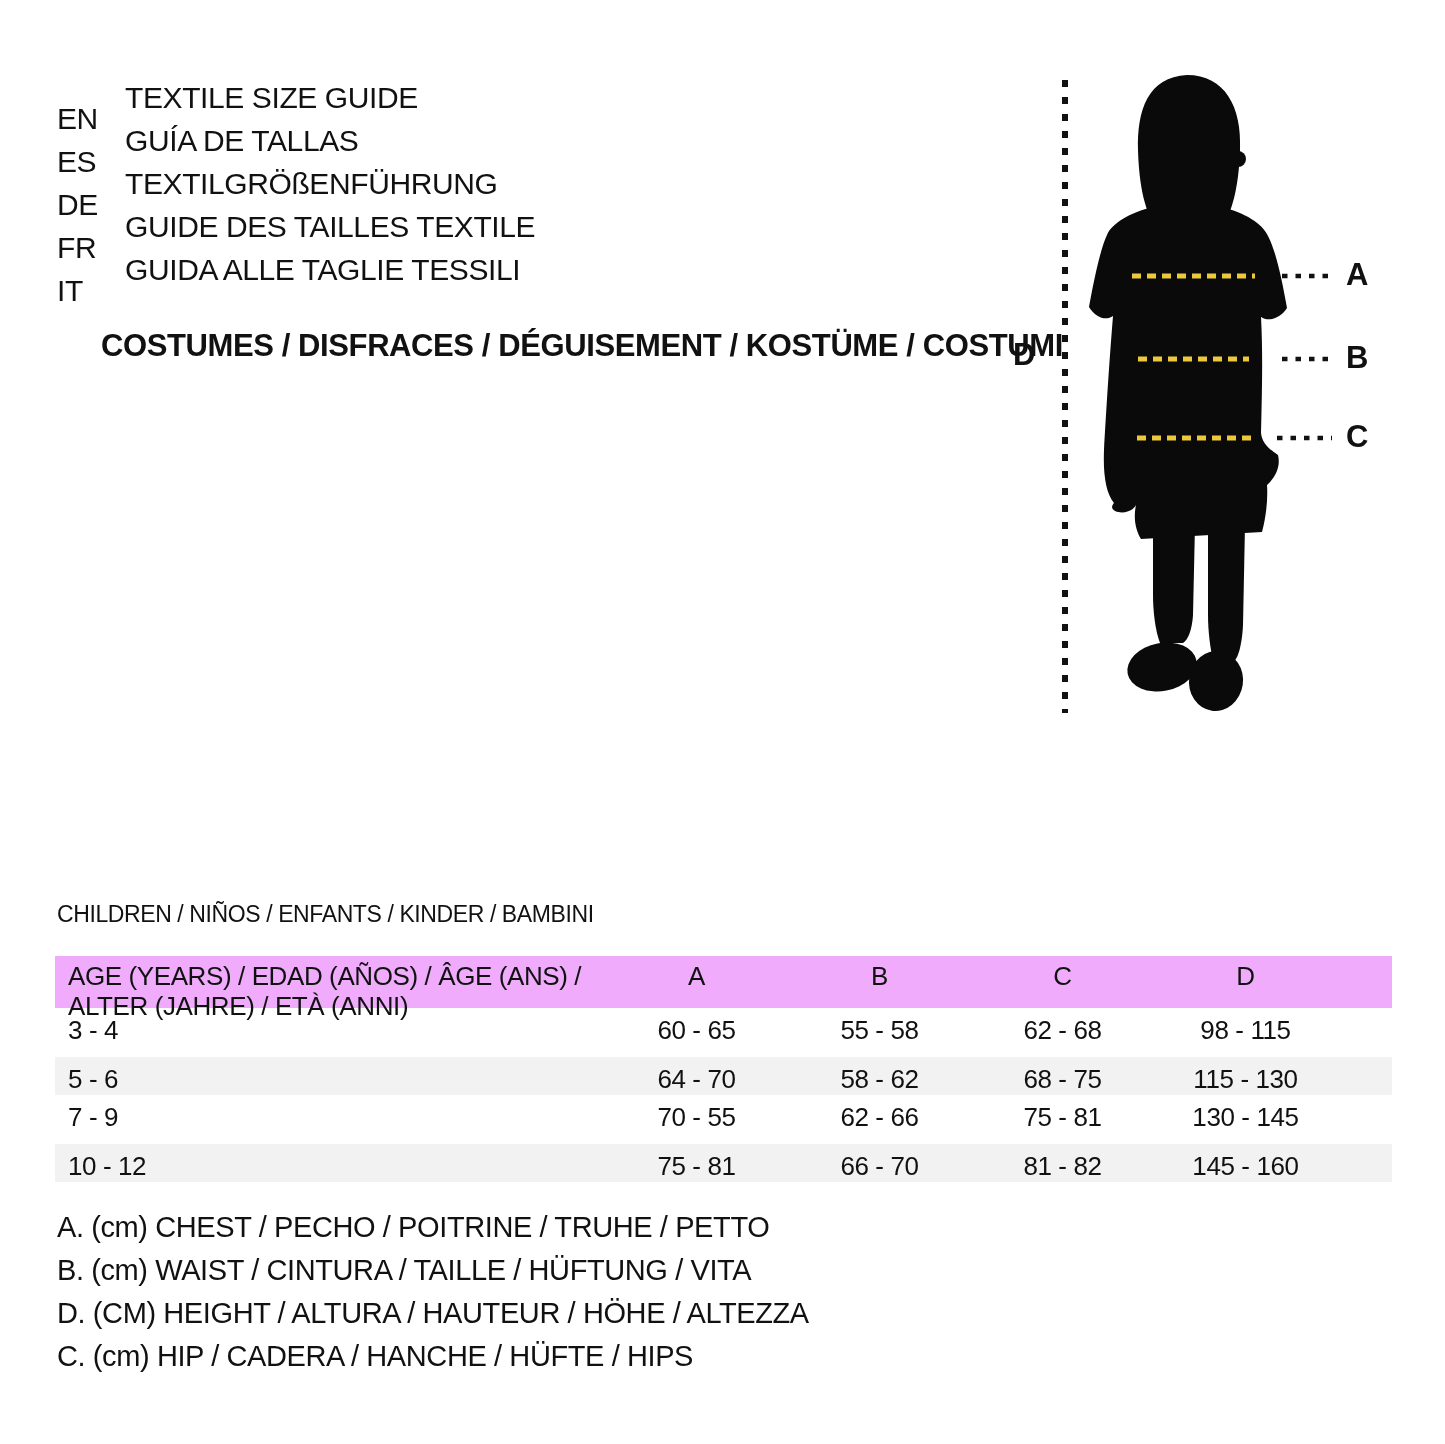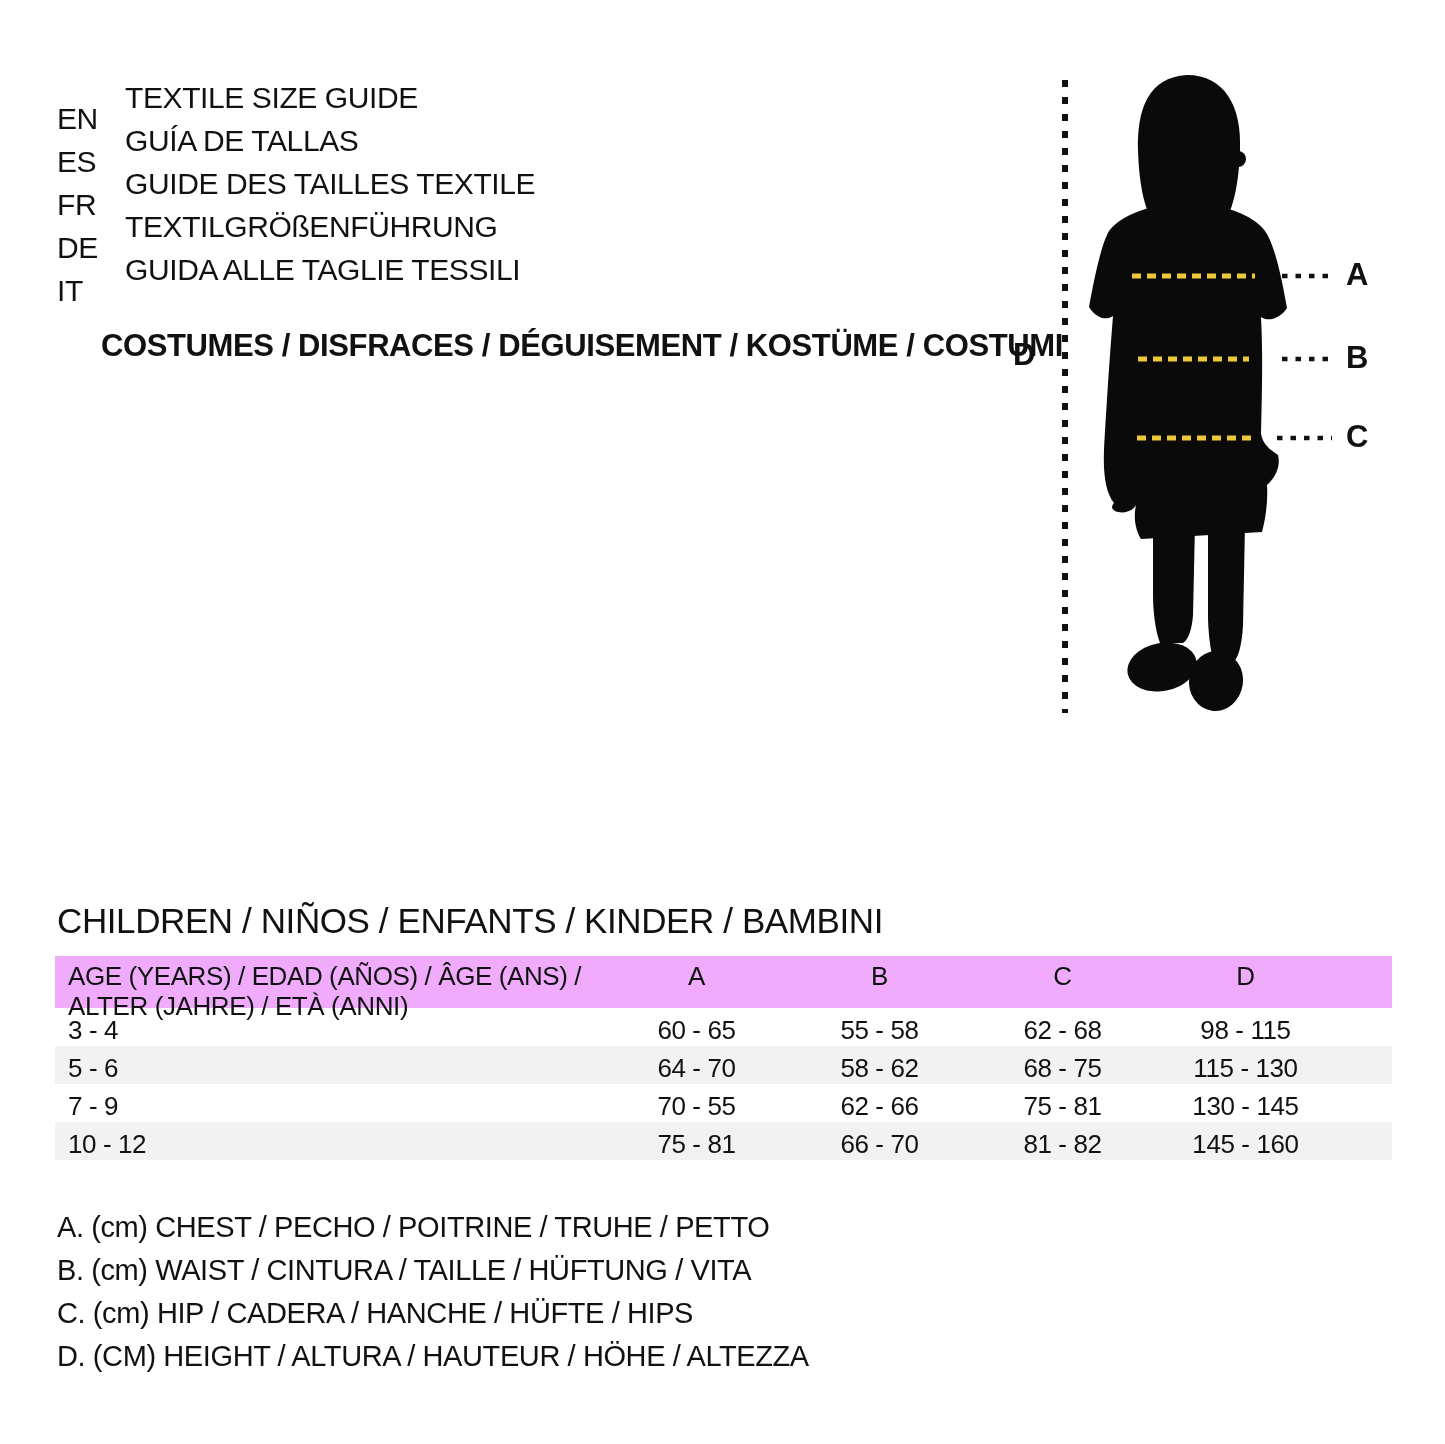--- a/index.html
+++ b/index.html
@@ -28,35 +28,35 @@
   .measure-label{
     position:absolute;font-size:31px;font-weight:bold;color:#111;
   }
   .label-a{left:1346px;top:257px;}
   .label-b{left:1346px;top:340px;}
   .label-c{left:1346px;top:419px;}
   .label-d{left:1013px;top:337px;}
   
   .section-title{
     position:absolute;left:57px;top:901px;
-    font-size:35px;white-space:nowrap;
+    font-size:23px;white-space:nowrap;
   }
   .size-table{
     position:absolute;left:55px;top:956px;width:1337px;
     font-size:26px;
   }
   .t-header{
     background:#f0abfc;display:flex;height:52px;
   }
   .t-agehead{
     flex:0 0 550px;padding:5px 0 0 13px;line-height:30px;box-sizing:border-box;
   }
   .t-col{flex:0 0 183px;text-align:center;padding-top:5px;box-sizing:border-box;}
   .t-row{display:flex;height:38px;align-items:flex-end;}
-  .t-row.striped{background:#f2f2f2;}
+  .t-row.striped{background:#f2f2f2;margin-top:11px;}
   .t-age{flex:0 0 550px;padding-left:13px;box-sizing:border-box;}
   .t-cell{flex:0 0 183px;text-align:center;}
   
   .legend{position:absolute;left:57px;top:1206px;}
   .legend-line{height:43px;display:flex;align-items:center;font-size:29px;white-space:nowrap;}
 </style>
 </head>
 <body>
 
 <div class="canvas">
@@ -64,26 +64,26 @@
   <div class="lang-block">
     <div class="lang-row">
       <span class="lang-code">EN</span>
       <span class="lang-title">TEXTILE SIZE GUIDE</span>
     </div>
     <div class="lang-row">
       <span class="lang-code">ES</span>
       <span class="lang-title">GUÍA DE TALLAS</span>
     </div>
     <div class="lang-row">
+      <span class="lang-code">DE</span>
+      <span class="lang-title">TEXTILGRÖßENFÜHRUNG</span>
+    </div>
+    <div class="lang-row">
       <span class="lang-code">FR</span>
       <span class="lang-title">GUIDE DES TAILLES TEXTILE</span>
-    </div>
-    <div class="lang-row">
-      <span class="lang-code">DE</span>
-      <span class="lang-title">TEXTILGRÖßENFÜHRUNG</span>
     </div>
     <div class="lang-row">
       <span class="lang-code">IT</span>
       <span class="lang-title">GUIDA ALLE TAGLIE TESSILI</span>
     </div>
   </div>
 
   <div class="category-title">COSTUMES / DISFRACES / DÉGUISEMENT / KOSTÜME / COSTUMI</div>
 
   <div class="figure">
@@ -172,17 +172,17 @@
       <div class="t-cell">75 - 81</div>
       <div class="t-cell">66 - 70</div>
       <div class="t-cell">81 - 82</div>
       <div class="t-cell">145 - 160</div>
     </div>
   </div>
 
   <div class="legend">
     <div class="legend-line">A. (cm) CHEST / PECHO / POITRINE / TRUHE / PETTO</div>
     <div class="legend-line">B. (cm) WAIST / CINTURA / TAILLE / HÜFTUNG / VITA</div>
+    <div class="legend-line">D. (CM) HEIGHT / ALTURA / HAUTEUR / HÖHE / ALTEZZA</div>
     <div class="legend-line">C. (cm) HIP / CADERA / HANCHE / HÜFTE / HIPS</div>
-    <div class="legend-line">D. (CM) HEIGHT / ALTURA / HAUTEUR / HÖHE / ALTEZZA</div>
   </div>
 
 </div>
 
 </body></html>

